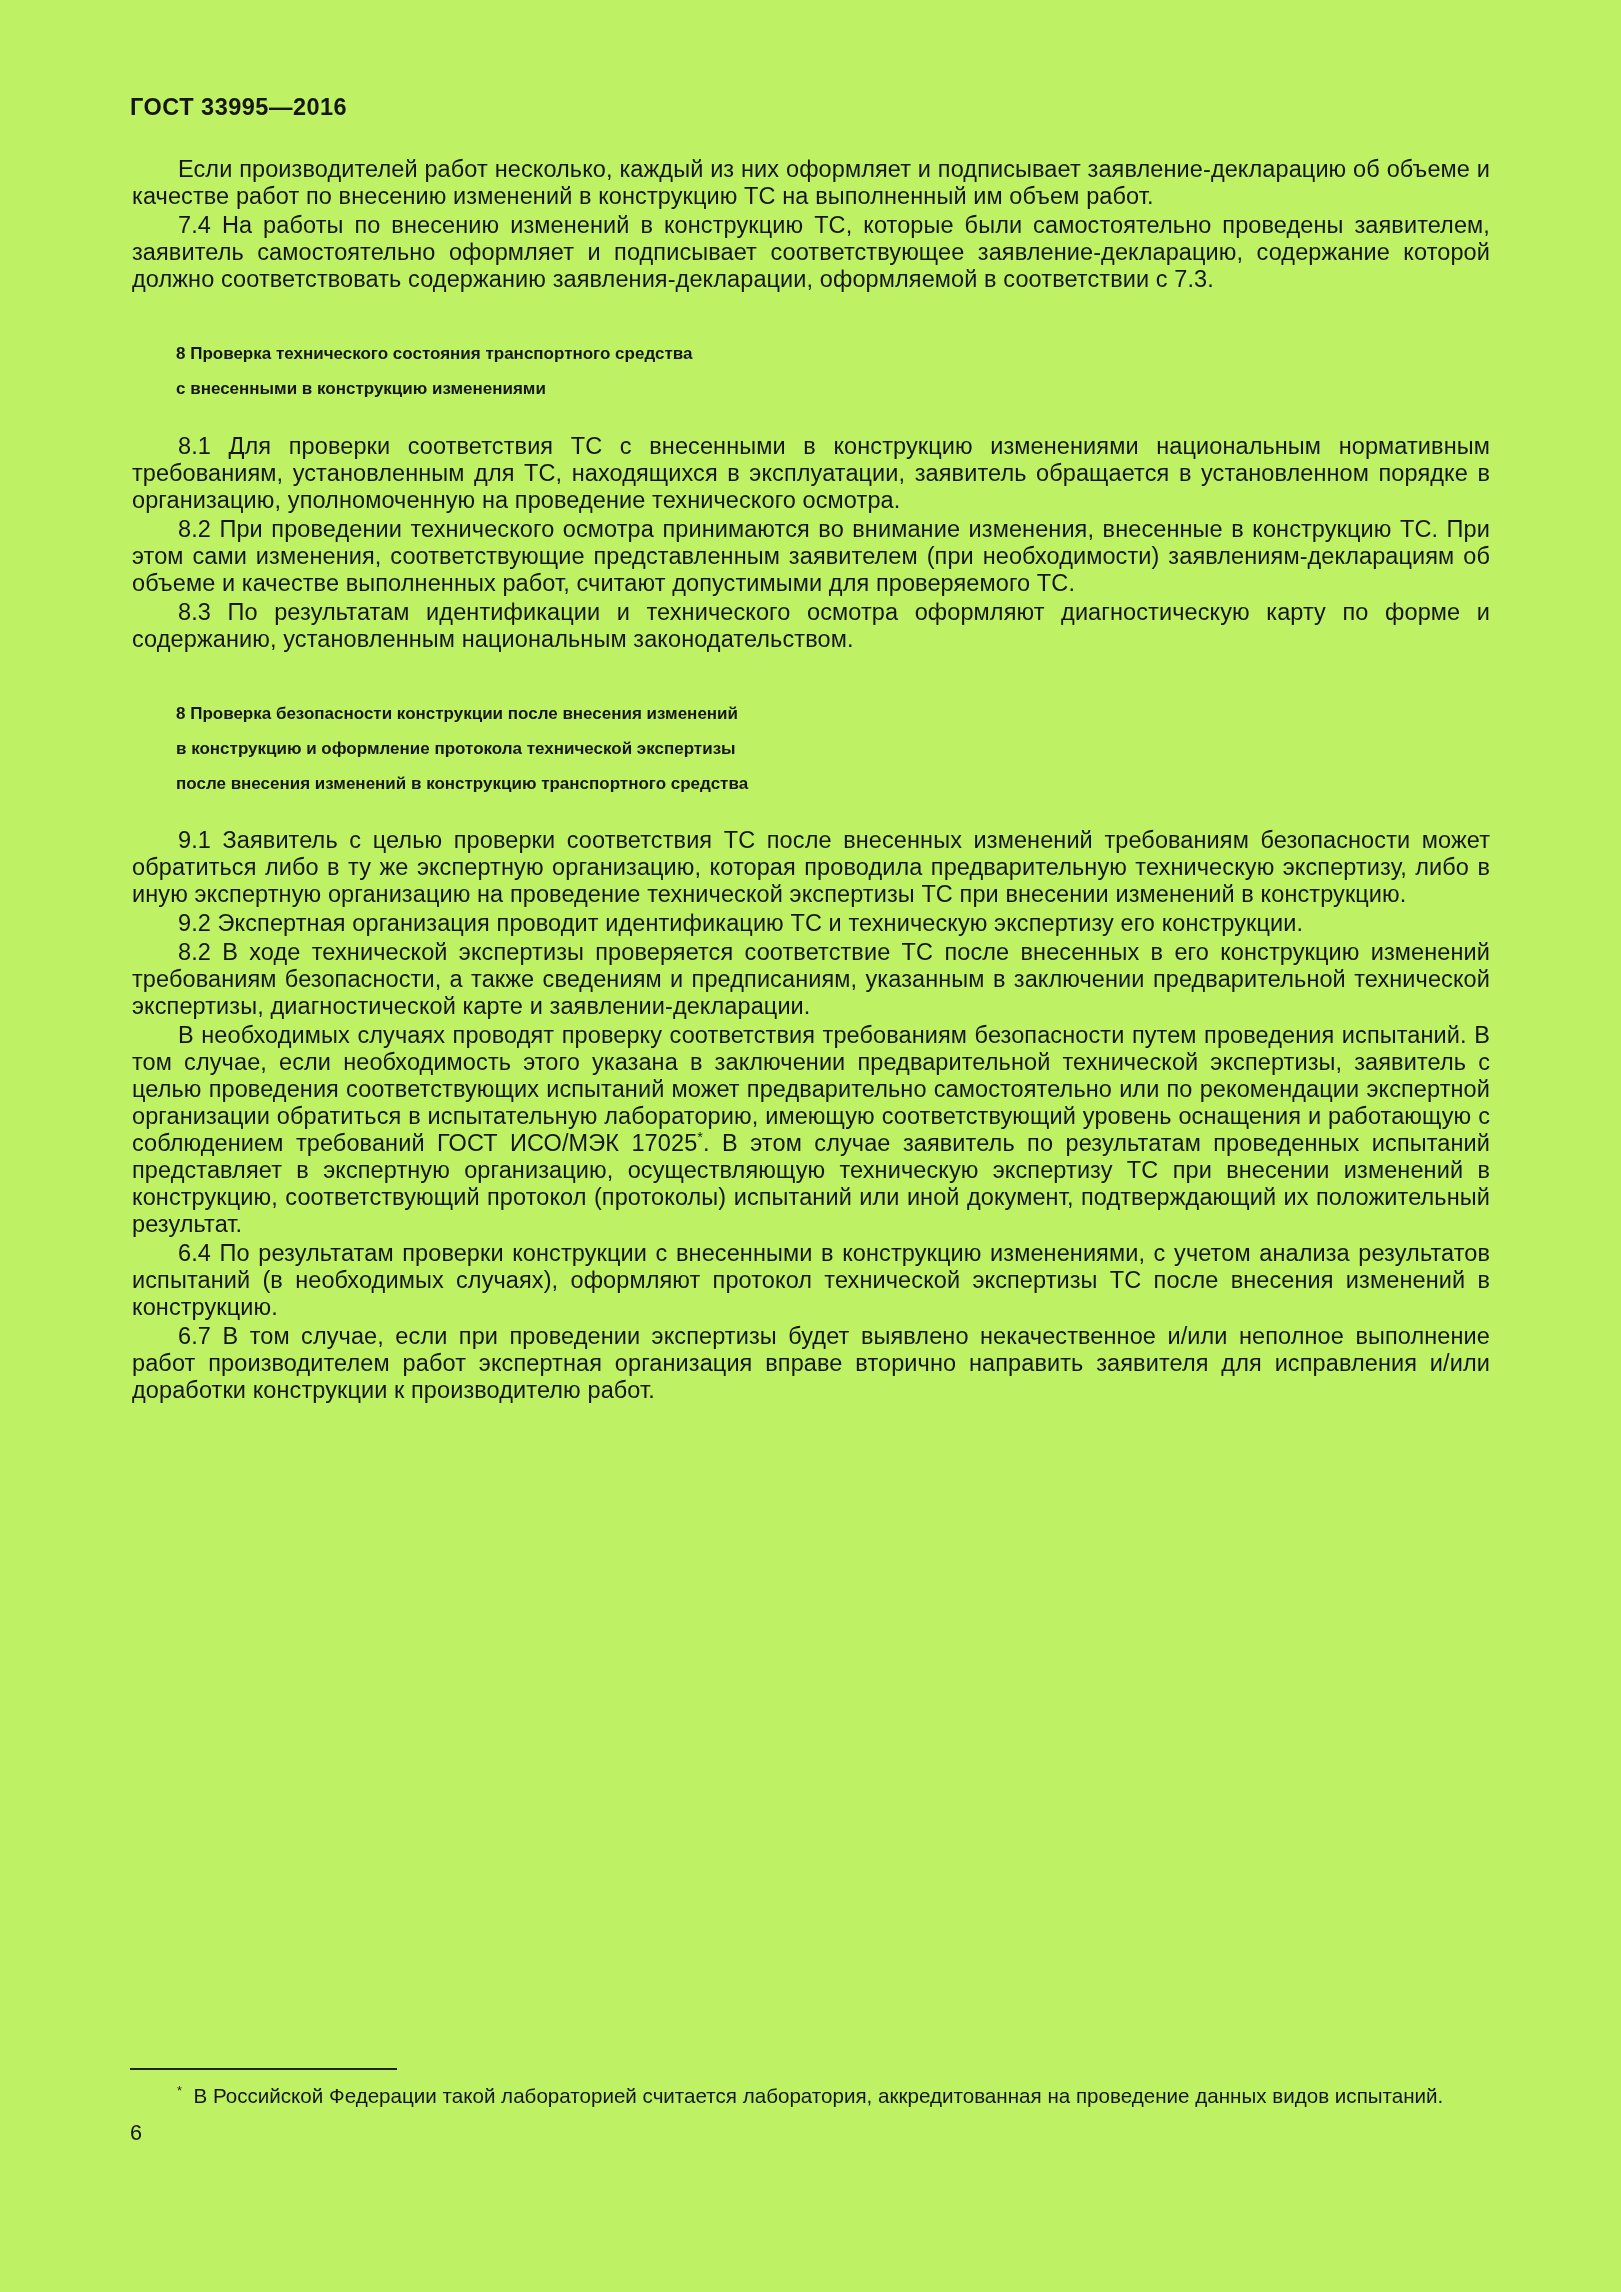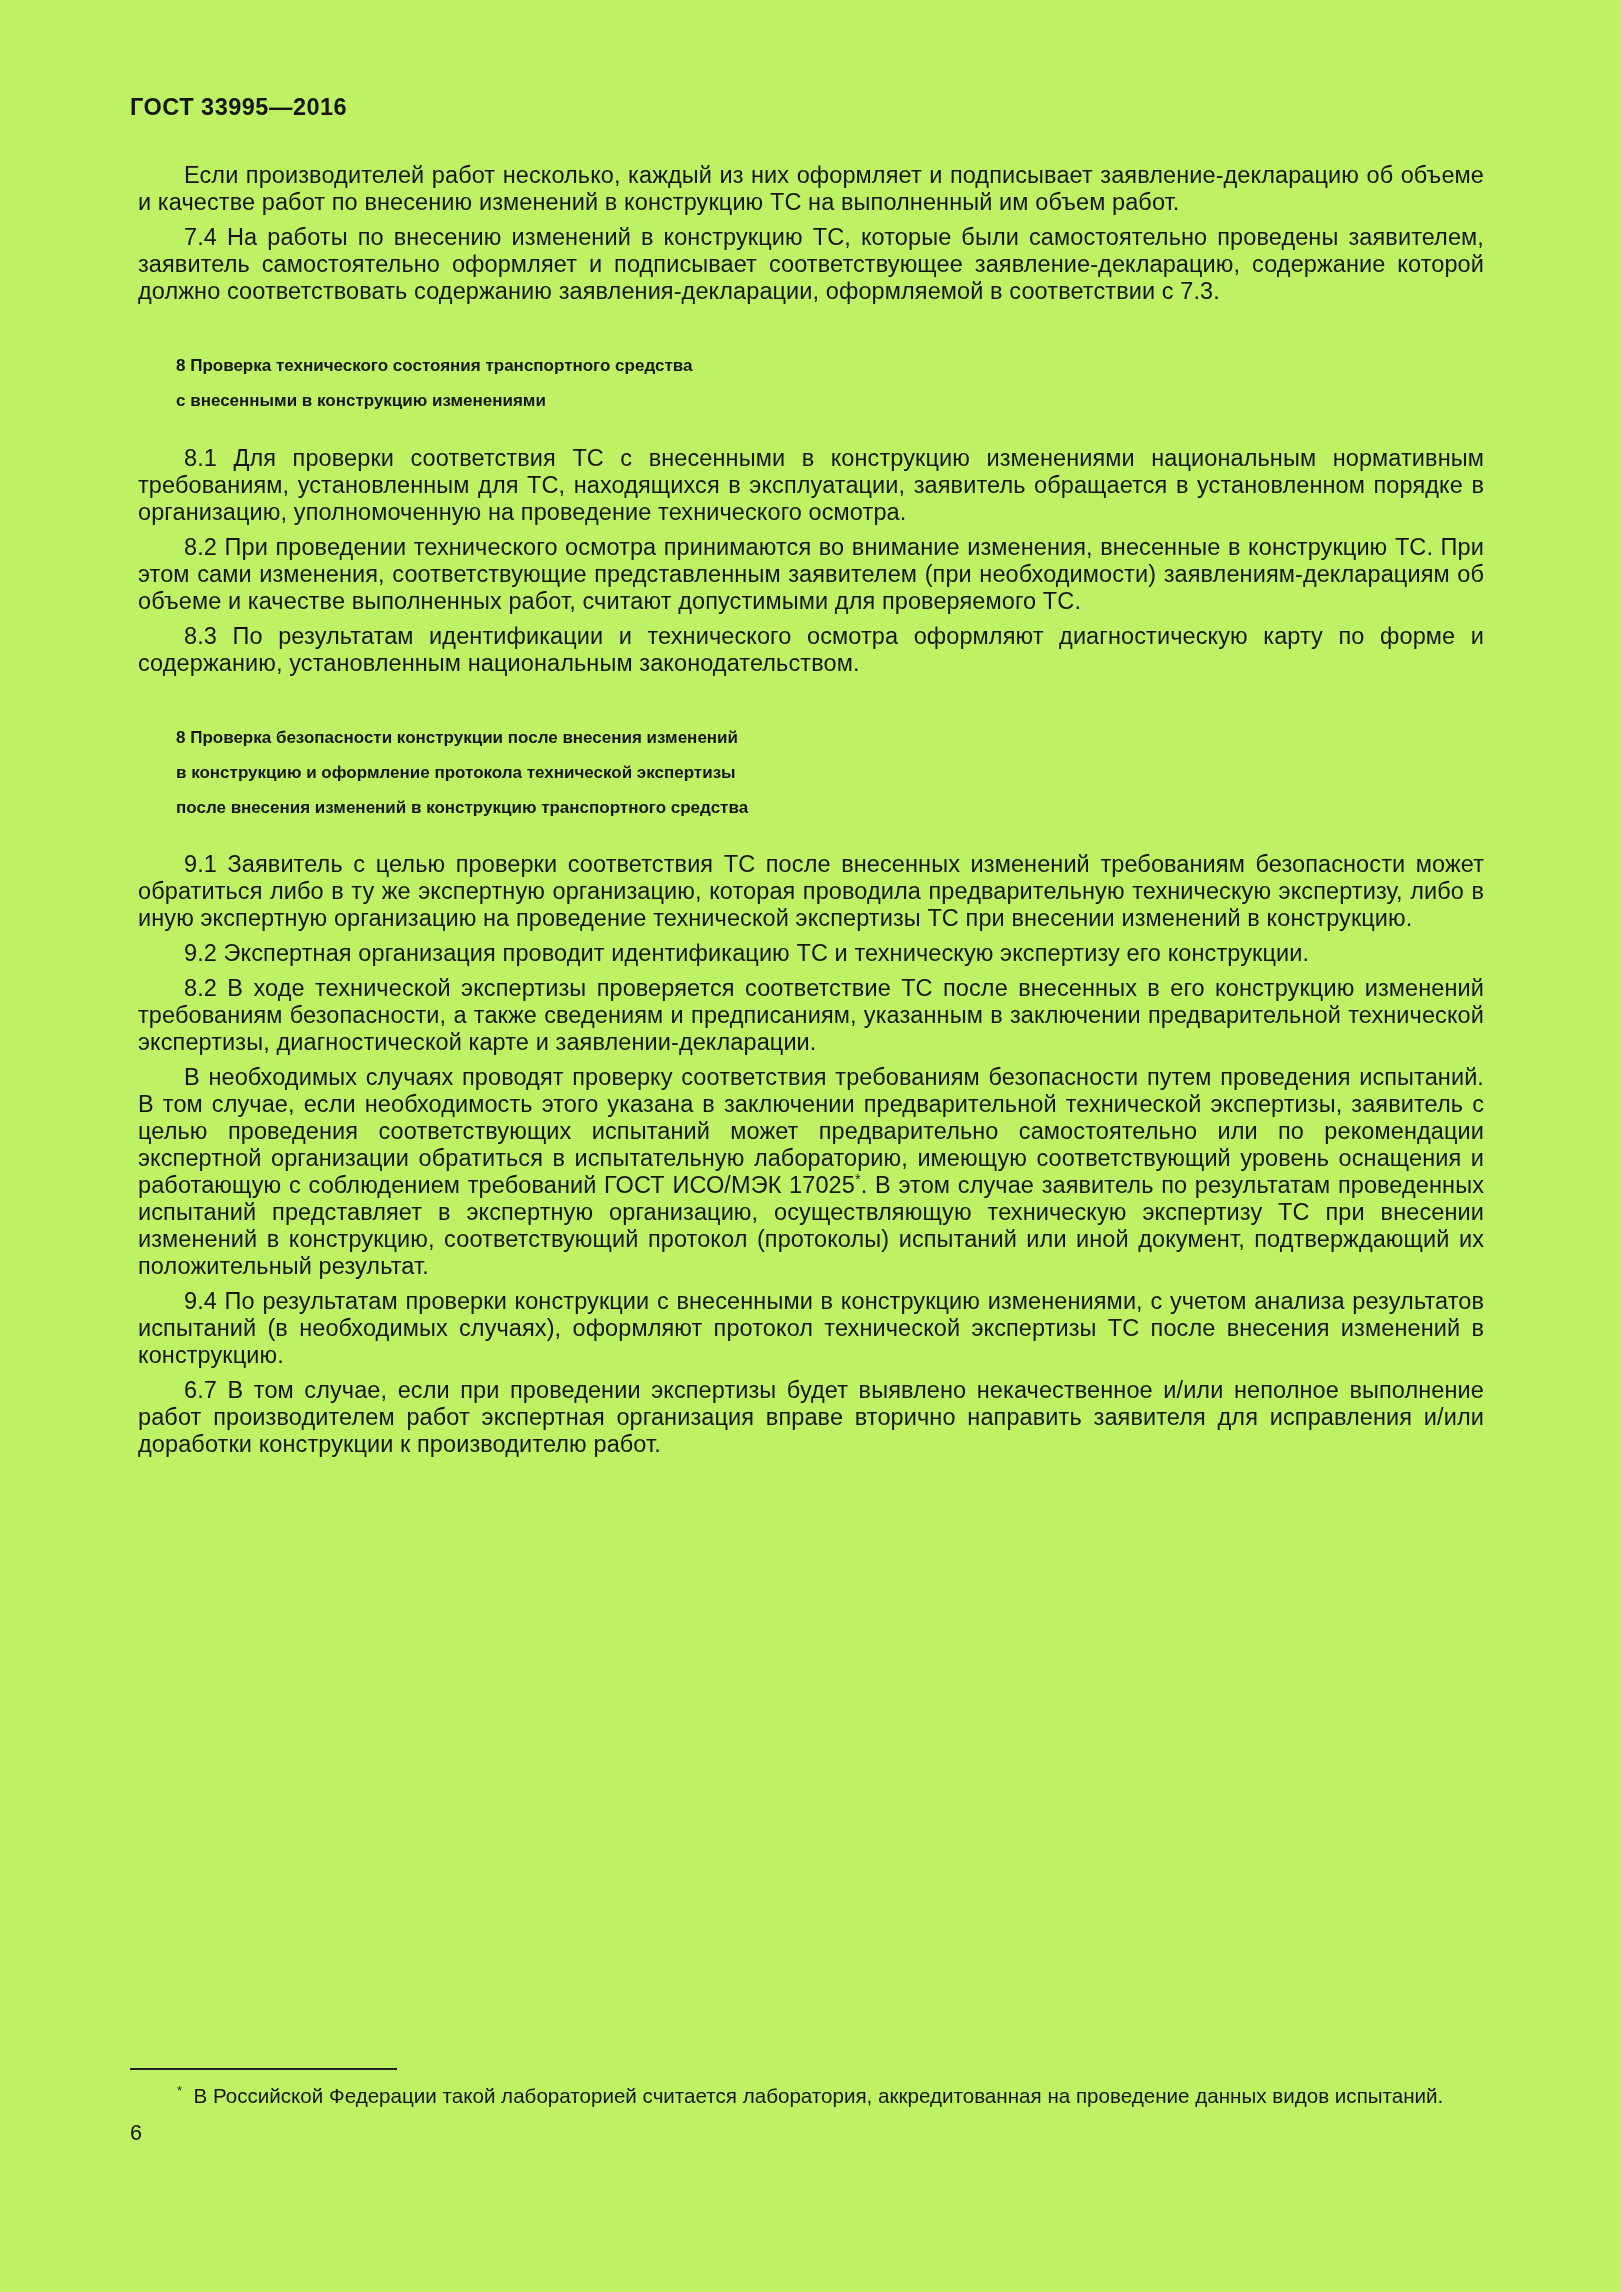--- a/index.html
+++ b/index.html
@@ -22,21 +22,21 @@
   .doc-header {
     font-size: 23.5px;
     font-weight: bold;
     letter-spacing: 0.5px;
     margin: 0 0 33px 0;
   }
   .content {
     width: 100%;
   }
   .para {
-    margin: 8px;
+    margin: 2px;
     font-size: 23.5px;
     line-height: 27px;
     letter-spacing: 0.1px;
     text-align: justify;
     text-indent: 46px;
   }
   .note {
     margin: 8.8px 0 10.8px 0;
     font-size: 19.6px;
     line-height: 23.5px;
@@ -106,21 +106,21 @@
 после внесения изменений в конструкцию транспортного средства</h2>
 
     <p class="para">9.1 Заявитель с целью проверки соответствия ТС после внесенных изменений требованиям безопасности может обратиться либо в ту же экспертную организацию, которая проводила предварительную техническую экспертизу, либо в иную экспертную организацию на проведение технической экспертизы ТС при внесении изменений в конструкцию.</p>
 
     <p class="para">9.2 Экспертная организация проводит идентификацию ТС и техническую экспертизу его конструкции.</p>
 
     <p class="para">8.2 В ходе технической экспертизы проверяется соответствие ТС после внесенных в его конструкцию изменений требованиям безопасности, а также сведениям и предписаниям, указанным в заключении предварительной технической экспертизы, диагностической карте и заявлении-декларации.</p>
 
     <p class="para"><span>В необходимых случаях проводят проверку соответствия требованиям безопасности путем проведения испытаний. В том случае, если необходимость этого указана в заключении предварительной технической экспертизы, заявитель с целью проведения соответствующих испытаний может предварительно самостоятельно или по рекомендации экспертной организации обратиться в испытательную лабораторию, имеющую соответствующий уровень оснащения и работающую с соблюдением требований ГОСТ ИСО/МЭК 17025</span><sup class="fn-ref">*</sup><span>. В этом случае заявитель по результатам проведенных испытаний представляет в экспертную организацию, осуществляющую техническую экспертизу ТС при внесении изменений в конструкцию, соответствующий протокол (протоколы) испытаний или иной документ, подтверждающий их положительный результат.</span></p>
 
-    <p class="para">9.4 По результатам проверки конструкции с внесенными в конструкцию изменениями, с учетом анализа результатов испытаний (в необходимых случаях), оформляют протокол технической экспертизы ТС после внесения изменений в конструкцию.</p>
+    <p class="para">6.4 По результатам проверки конструкции с внесенными в конструкцию изменениями, с учетом анализа результатов испытаний (в необходимых случаях), оформляют протокол технической экспертизы ТС после внесения изменений в конструкцию.</p>
 
     <p class="para">6.7 В том случае, если при проведении экспертизы будет выявлено некачественное и/или неполное выполнение работ производителем работ экспертная организация вправе вторично направить заявителя для исправления и/или доработки конструкции к производителю работ.</p>
 
   </div>
 
   <div class="footer-area">
 
     <div class="footnote-rule"></div>
 
     <p class="footnote"><sup class="fn-ref">*</sup>&nbsp;&nbsp;<span>В Российской Федерации такой лабораторией считается лаборатория, аккредитованная на проведение данных видов испытаний.</span></p>

